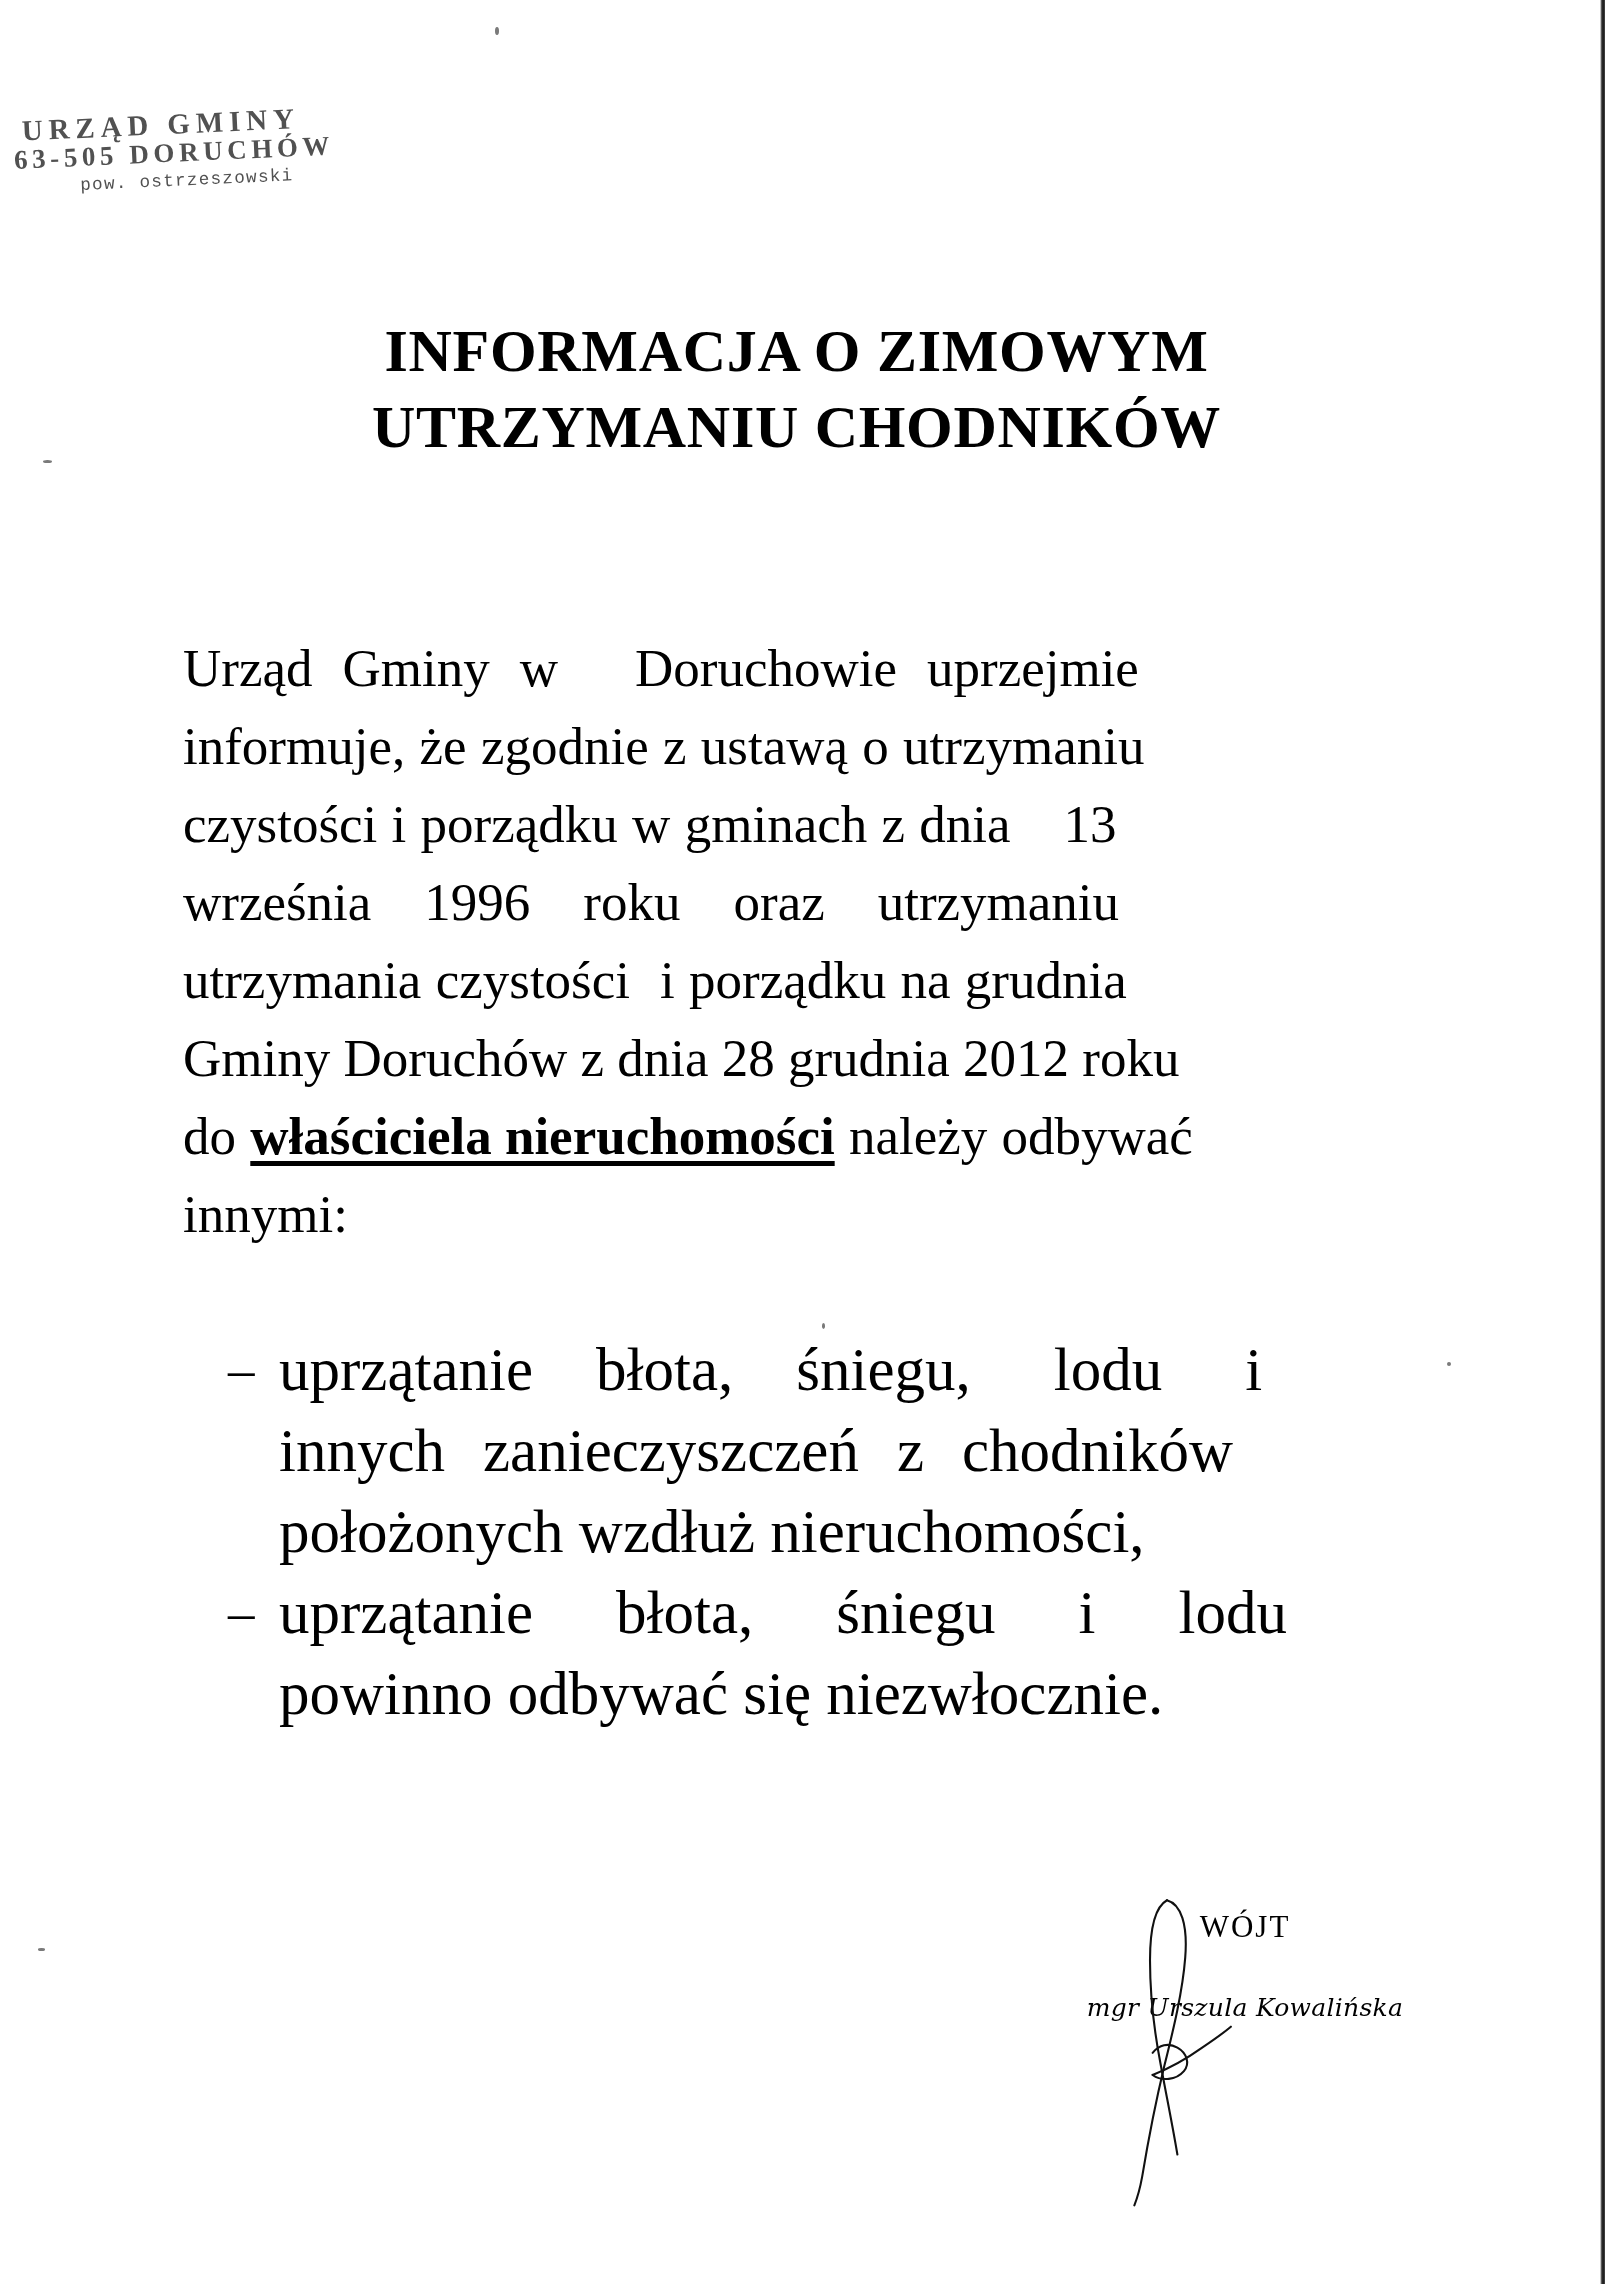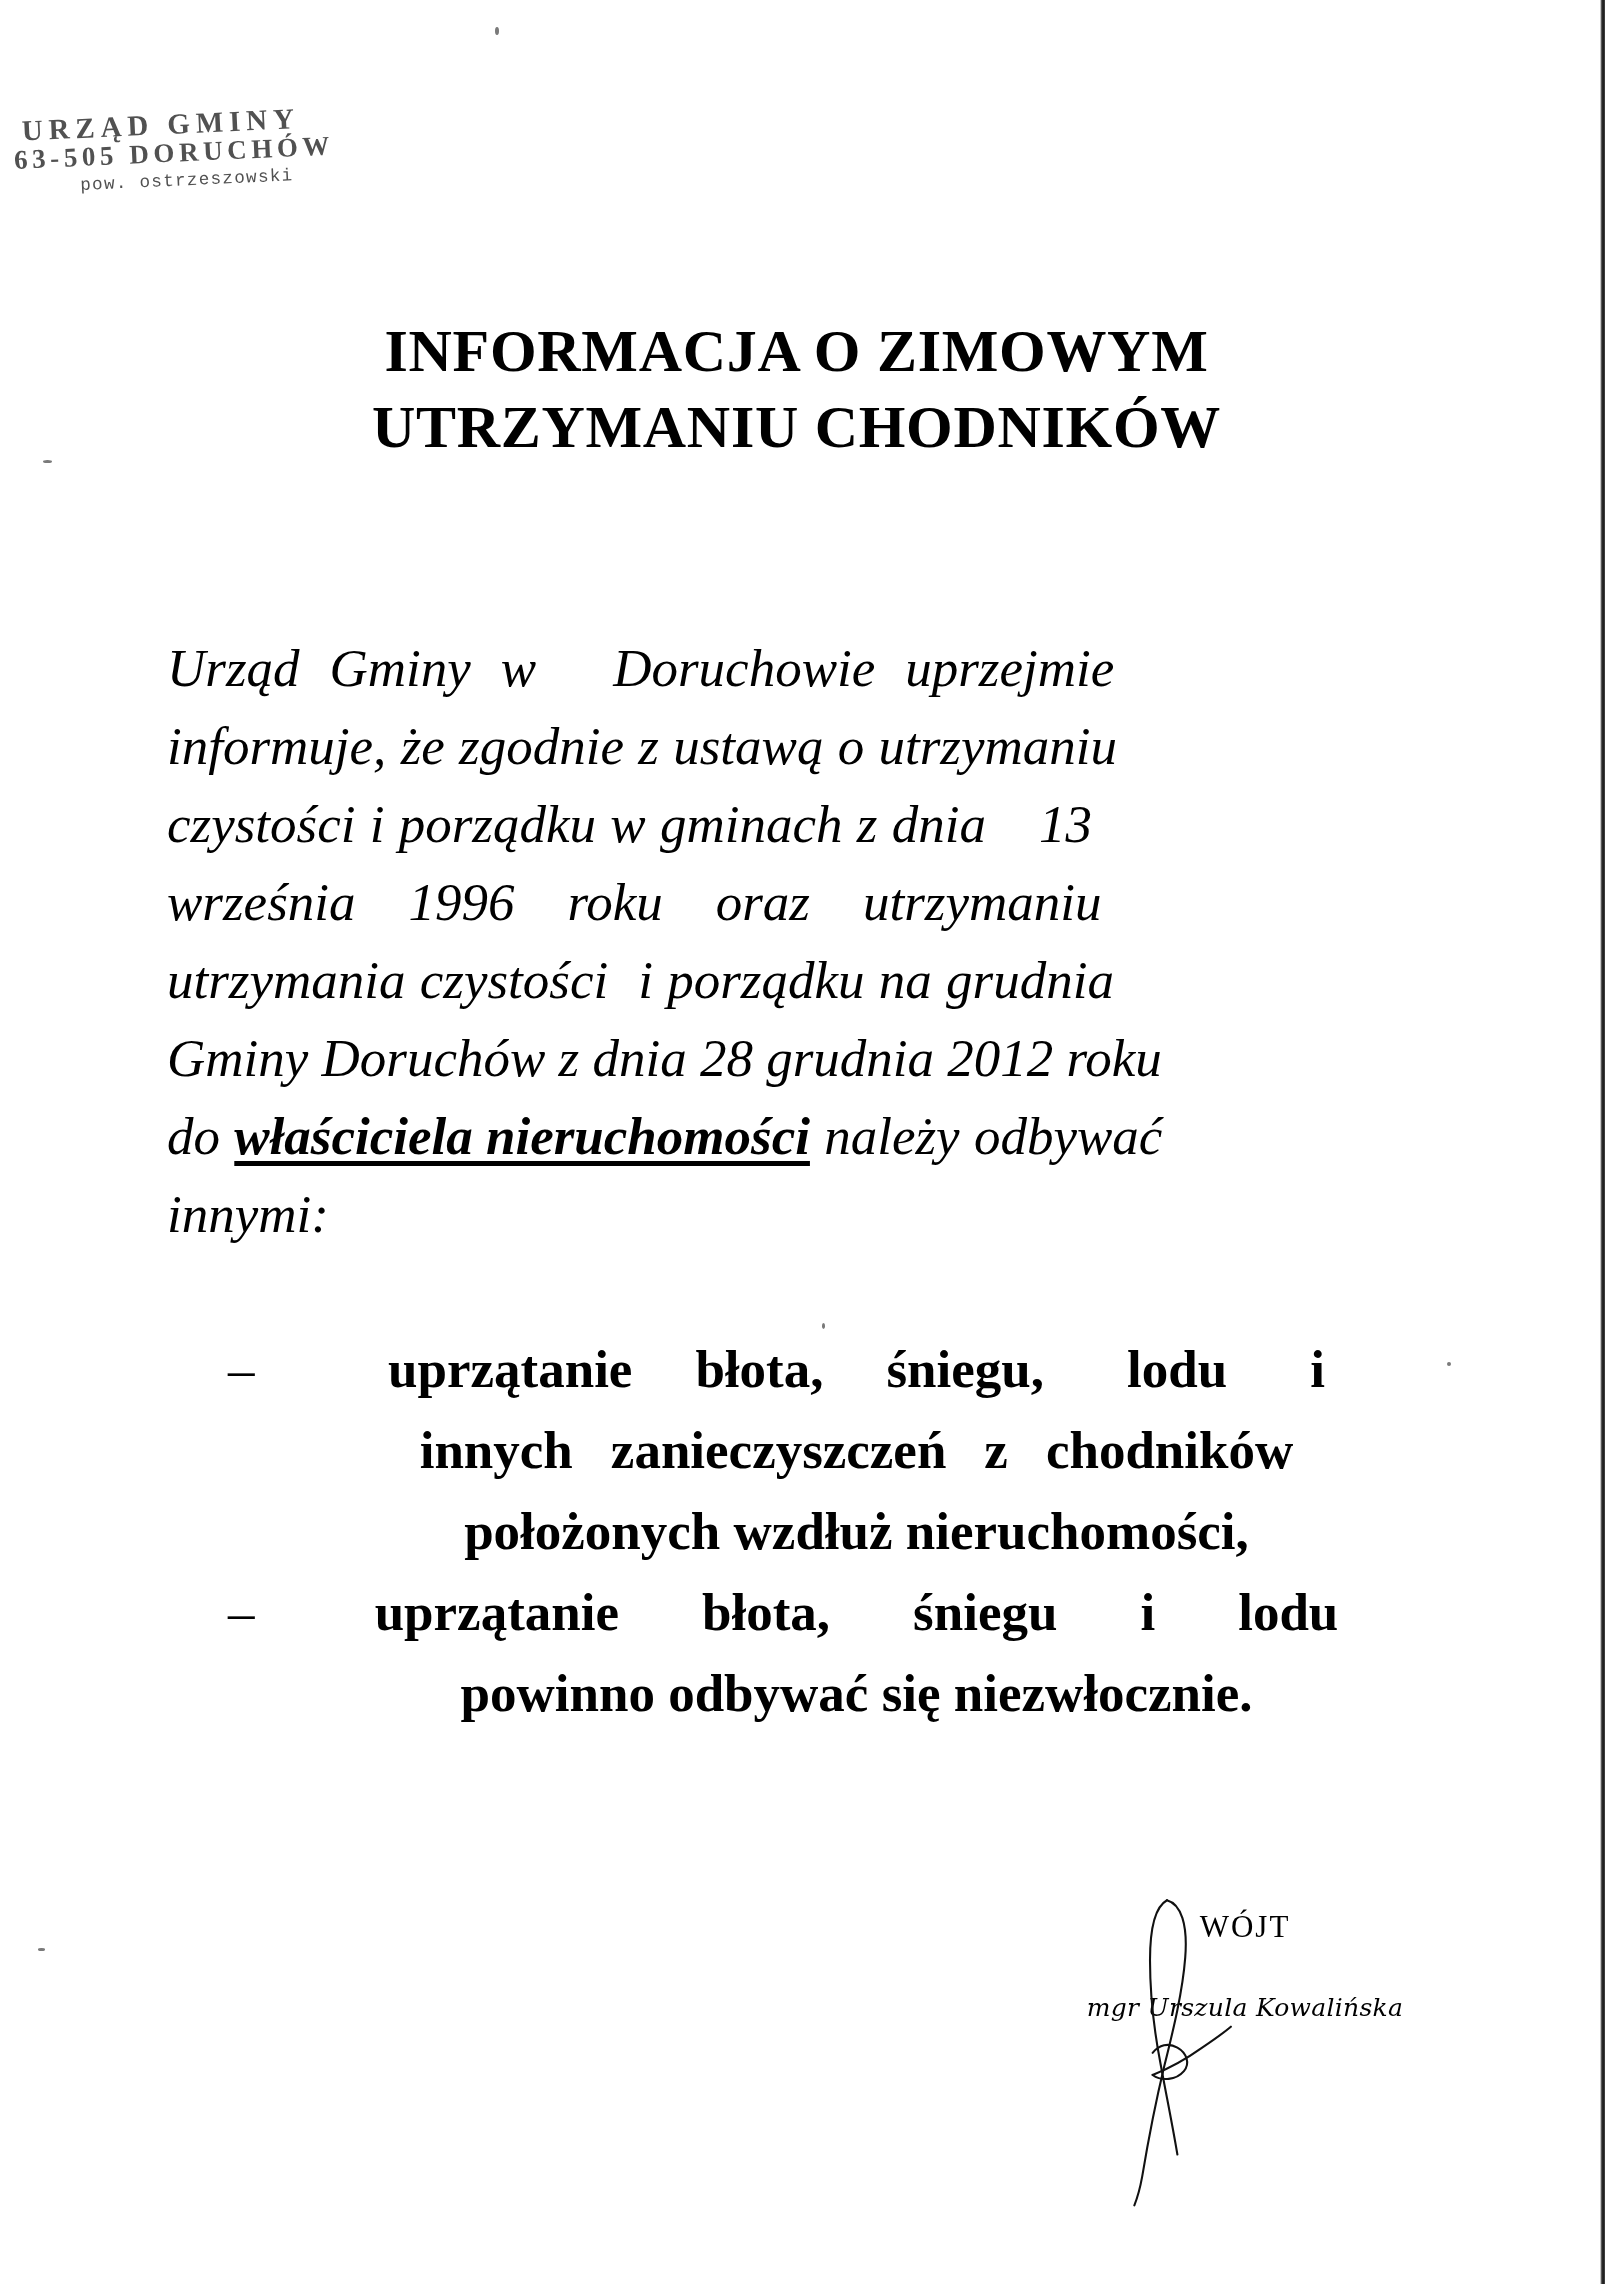--- a/index.html
+++ b/index.html
@@ -86,24 +86,23 @@
     font-weight: 700;
     letter-spacing: 0.7px;
     line-height: 76px;
     white-space: nowrap;
     margin-left: 16px;
   }
 
   
   #body-block {
     position: absolute;
-    left: 167px;
+    left: 183px;
     top: 629px;
     width: 1258px;
-    font-style: italic;
   }
   .body-line {
     font-size: 53px;
     line-height: 78px;
     white-space: nowrap;
     letter-spacing: 0px;
   }
   .body-line .gap-sm { display: inline-block; width: 14.3px; }
   .body-line .gap-md { display: inline-block; width: 30px; }
   .body-line .gap-lg { display: inline-block; width: 53px; }
@@ -130,26 +129,25 @@
     flex: 0 0 auto;
     width: 51px;
     font-size: 53px;
     line-height: 81px;
     font-weight: 400;
   }
   .bullet-body {
     flex: 1 1 auto;
   }
   .b-line {
-    font-size: 53px;
-    font-weight: 700;
+    font-size: 61px;
+    font-weight: 400;
     line-height: 81px;
     white-space: nowrap;
     letter-spacing: 0px;
-    text-align: center;
   }
   .b-line .gap-md { display: inline-block; width: 38px; }
   .b-line .gap-lg { display: inline-block; width: 63px; }
   .b-line .gap-xl { display: inline-block; width: 83px; }
   .cont-indent { padding-left: 0px; }
 
   
   #signature {
     position: absolute;
     left: 1004px;

